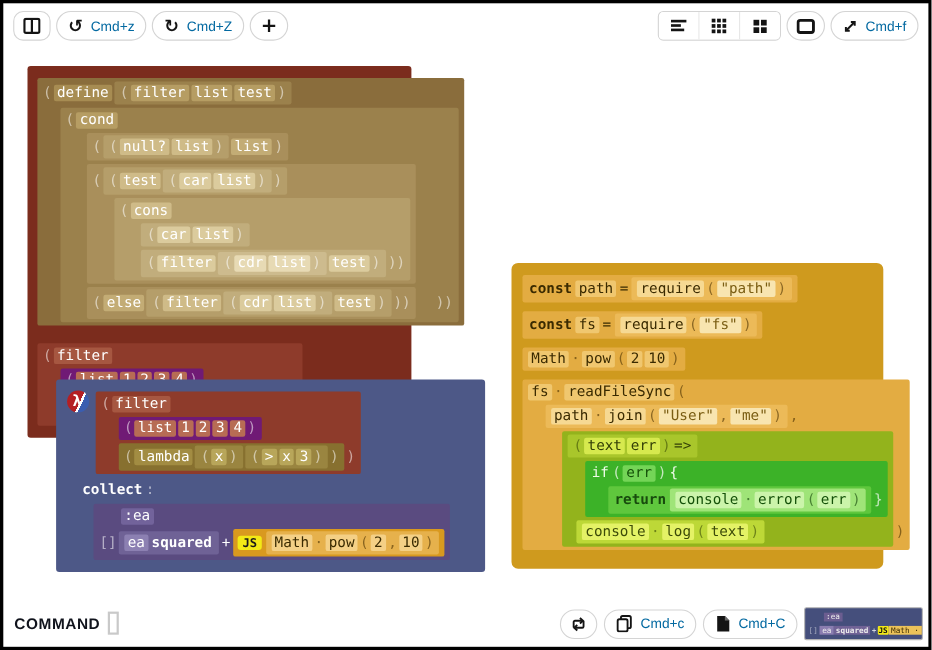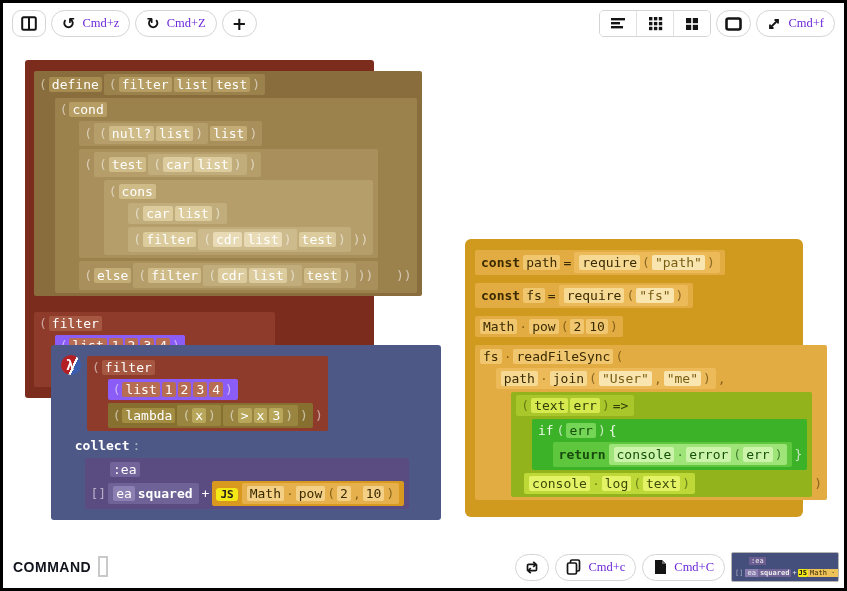--- a/index.html
+++ b/index.html
@@ -5,21 +5,21 @@
   html,body{margin:0;padding:0;}
   body{width:847px;height:591px;background:#fff;font-family:"DejaVu Sans",sans-serif;position:relative;overflow:hidden;}
   #frame{position:absolute;inset:0;border:3px solid #000;box-sizing:border-box;background:#fff;}
 
   
   .toolbar{position:absolute;top:7px;display:flex;gap:5px;align-items:center;}
   #toolbar-left{left:9px;}
   #toolbar-right{right:9px;}
   .btn{display:flex;align-items:center;gap:7px;height:27px;padding:0 10px;background:#fff;
        border:1px solid #d4d4d4;border-radius:14px;cursor:pointer;box-sizing:border-box;}
-  .btn .lbl{font-family:Liberation Serif, serif;font-size:12.5px;color:#6d28d9;}
+  .btn .lbl{font-family:Liberation Sans, sans-serif;font-size:12.5px;color:#0369a1;}
   .btn .glyph{font-size:16px;font-weight:bold;color:#141414;line-height:1;}
   .seg{display:flex;border:1px solid #d4d4d4;border-radius:5px;overflow:hidden;height:27px;box-sizing:border-box;}
   .seg .cell{width:36px;display:flex;align-items:center;justify-content:center;border-right:1px solid #e2e2e2;cursor:pointer;background:#fff;}
   .seg .cell:last-child{border-right:none;}
   svg.ic{display:block;}
 
   
   #command-label{position:absolute;left:10px;bottom:13px;font-family:Liberation Sans, sans-serif;
       font-weight:bold;font-size:14px;color:#10131c;letter-spacing:.5px;}
   #command-cursor{position:absolute;left:95px;bottom:11px;width:10px;height:21px;border:2px solid #c9c9c9;box-sizing:border-box;}
@@ -55,21 +55,21 @@
 
   
   .m1{background:#8a6d3c;--tok:#a78c52;}
   .m2{background:#9b814c;--tok:#b69d63;}
   .m3{background:#a98f5b;--tok:#c3ac75;}
   .m4{background:#b59e6a;--tok:#cfbb88;}
   .m5{background:#c1ad7c;--tok:#dbcb9d;}
   .m6{background:#cdbb8e;--tok:#e7dab4;}
   
   .r1{background:#8e3b2b;--tok:#a65741;}
-  .r2{background:#8b5cf6;text-align:right;--tok:#b76c54;}
+  .r2{background:#701a75;text-align:right;--tok:#b76c54;}
   .o1{background:#87702f;--tok:#a28c42;}
   .o2{background:#9a8540;--tok:#b8a65a;}
   
   .p1{background:#5a4b80;--tok:#72639b;}
   .p2{background:#6f6296;--tok:#8c80b2;}
   
   .j1{background:#d9991f;--tok:#ecc259;color:#3a2a00;}
   .j2{background:#e6b14c;--tok:#f4d086;}
   .s1{background:#e3ac42;--tok:#f0c76f;color:#3a2a00;}
   .s2{background:#ecba58;--tok:#f6d993;}

